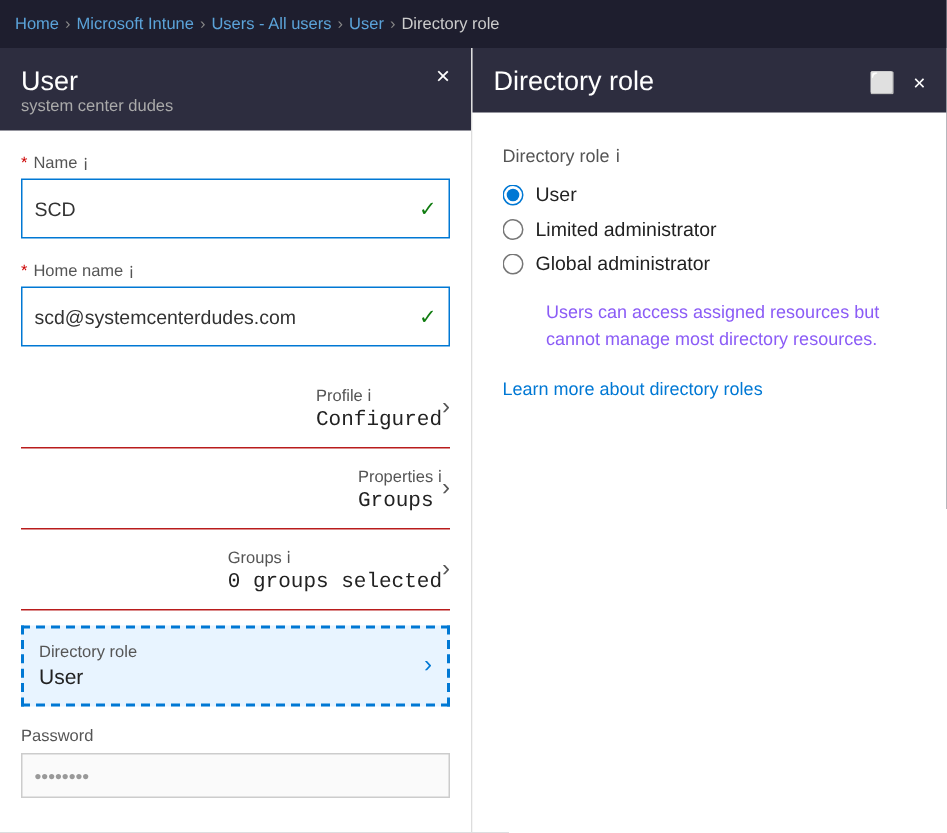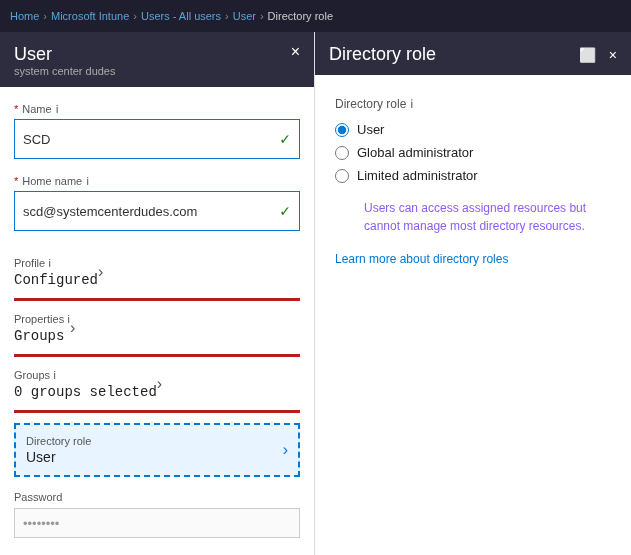--- a/index.html
+++ b/index.html
@@ -116,25 +116,25 @@
     .field-input .check {
       color: #107c10;
       font-size: 14px;
     }
     .input-text {
       color: #333;
       flex: 1;
     }
 
     .nav-row {
-      border-bottom: 3px solid #b91c1c;
+      border-bottom: 1px solid #b91c1c;
       padding: 10px 0;
       display: flex;
       align-items: center;
-      justify-content: flex-start;
+      justify-content: flex-end;
       cursor: pointer;
     }
     .nav-row .nav-label {
       font-size: 11px;
       color: #555;
     }
     .nav-row .nav-value {
       font-size: 14px;
       color: #222;
       margin-top: 2px;
@@ -404,26 +404,26 @@
         <span>Directory role</span>
         <span>ℹ</span>
       </div>
 
       <div class="radio-group">
         <div class="radio-item">
           <input type="radio" name="dir-role" id="role-user" checked="" style="">
           <label for="role-user">User</label>
         </div>
         <div class="radio-item">
+          <input type="radio" name="dir-role" id="role-limited" style="">
+          <label for="role-limited">Limited administrator</label>
+        </div>
+        <div class="radio-item">
           <input type="radio" name="dir-role" id="role-global" style="">
           <label for="role-global">Global administrator</label>
-        </div>
-        <div class="radio-item">
-          <input type="radio" name="dir-role" id="role-limited" style="">
-          <label for="role-limited">Limited administrator</label>
         </div>
       </div>
 
       <div class="description-text">Users can access assigned resources but cannot manage most directory resources.</div>
 
       <a href="#" class="learn-more-link">Learn more about directory roles</a>
     </div>
   </div>
 
 </div>

